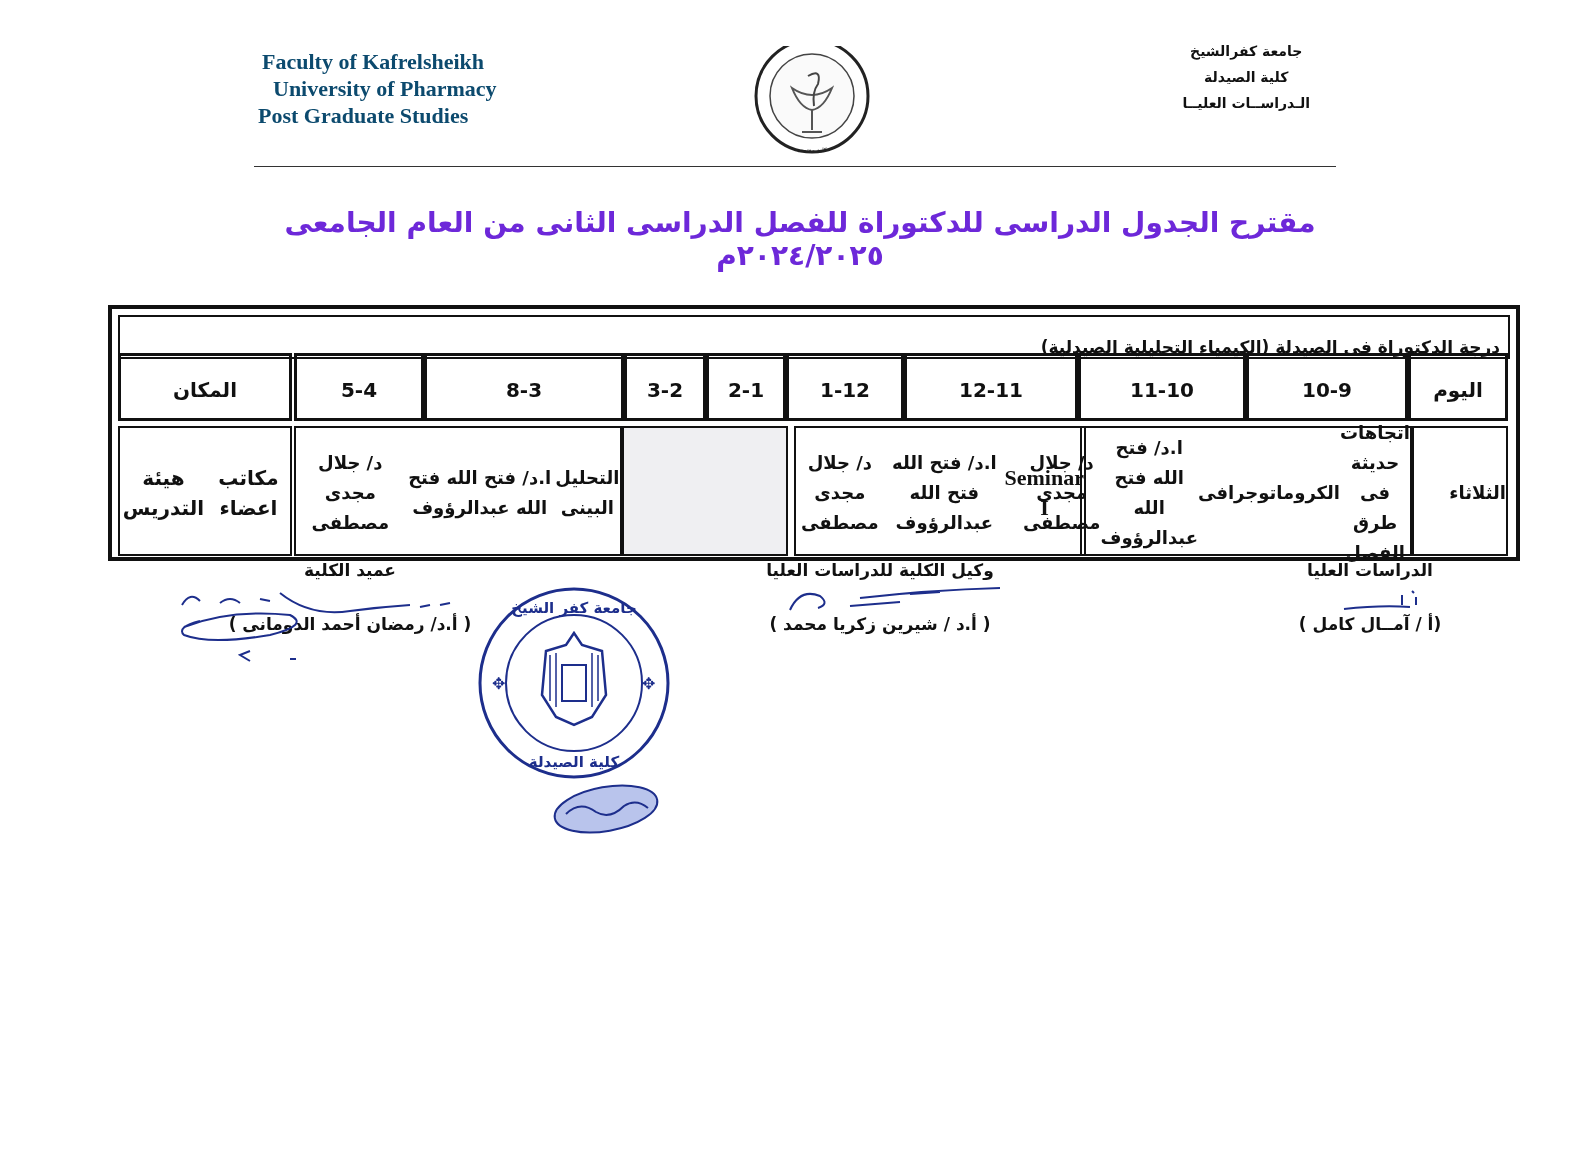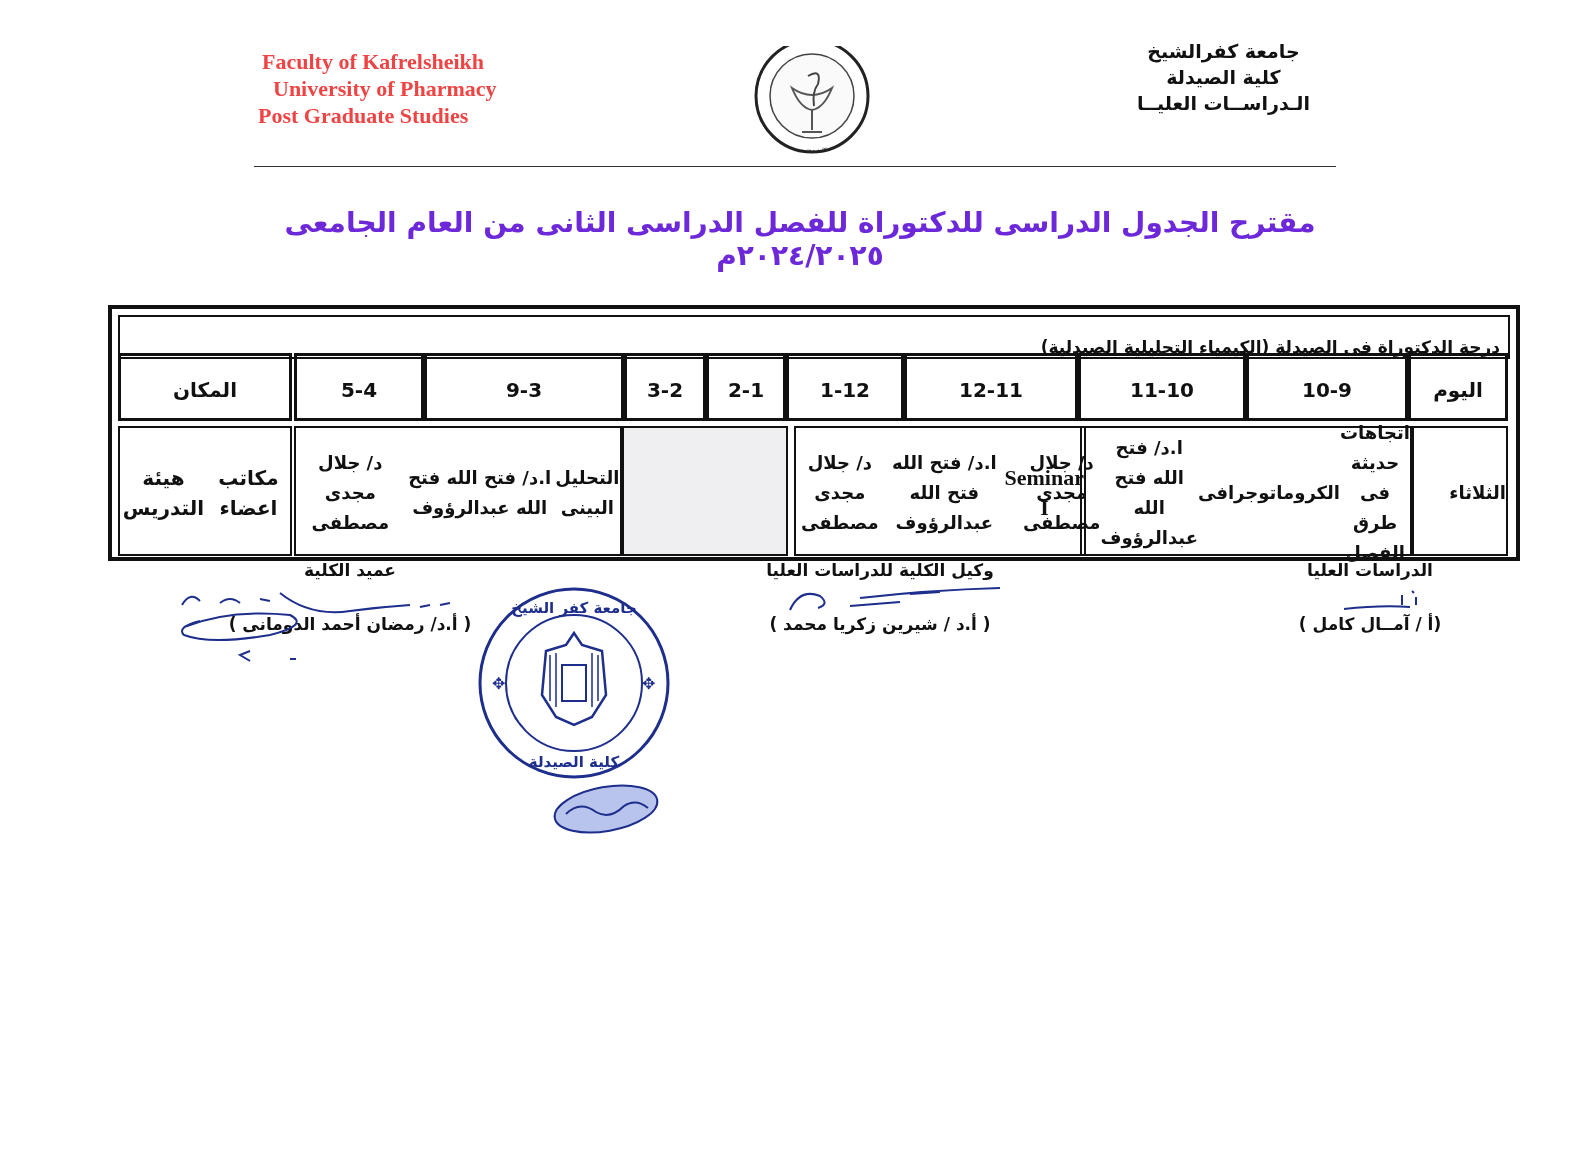--- a/index.html
+++ b/index.html
@@ -1,23 +1,23 @@
 <!DOCTYPE html>
 <html><head>
 <meta charset="utf-8">
 <style>
   html, body { margin: 0; padding: 0; background: #ffffff; }
   body { width: 1586px; height: 1158px; position: relative; overflow: hidden; font-family: "DejaVu Sans", sans-serif; color: #111; }
   .abs { position: absolute; }
 
   
-  .en-head { left: 258px; top: 48px; font-family: "Liberation Serif", serif; font-weight: bold; font-size: 22px; line-height: 27px; color: #ef4444; }
+  .en-head { left: 258px; top: 48px; font-family: "Liberation Serif", serif; font-weight: bold; font-size: 22px; line-height: 27px; color: #0c4a6e; }
   .en-head div:nth-child(1) { padding-left: 4px; }
   .en-head div:nth-child(2) { padding-left: 5px; margin-left: 10px; }
-  .ar-head { right: 276px; top: 38px; direction: rtl; text-align: center; font-family: "DejaVu Sans", sans-serif; font-weight: bold; font-size: 19px; line-height: 26px; color: #111; }
+  .ar-head { right: 276px; top: 38px; direction: rtl; text-align: center; font-family: "DejaVu Sans", sans-serif; font-weight: bold; font-size: 14px; line-height: 26px; color: #111; }
   .ar-head div:nth-child(3) { letter-spacing: 2px; }
   .logo { left: 752px; top: 46px; width: 120px; height: 110px; }
   .hr { left: 254px; top: 166px; width: 1082px; height: 1px; background: #333; }
 
   .title { left: 250px; top: 206px; width: 1100px; direction: rtl; text-align: center; font-weight: bold; font-size: 28px; color: #6d28d9; }
 
   
   .tbl-wrap { left: 108px; top: 305px; width: 1412px; height: 256px; border: 4px solid #111; box-sizing: border-box; }
   .degree-row { position: absolute; left: 6px; right: 6px; top: 6px; height: 36px; border: 2px solid #111; box-sizing: border-box; direction: rtl; font-weight: bold; font-size: 17px; padding: 20px 8px; }
   .cell { position: absolute; border: 2px solid #111; box-sizing: border-box; display: flex; align-items: center; justify-content: center; font-weight: bold; }
@@ -64,21 +64,21 @@
 <div class="abs tbl-wrap">
   <div class="degree-row">درجة الدكتوراة  فى الصيدلة  (الكيمياء التحليلية الصيدلية)</div>
 
   <div class="cell hdr thick" style="left:1296px; width:100px;">اليوم</div>
   <div class="cell hdr thick" style="left:1134px; width:162px;">10-9</div>
   <div class="cell hdr thick" style="left:966px; width:168px;">11-10</div>
   <div class="cell hdr thick" style="left:792px; width:174px;">12-11</div>
   <div class="cell hdr thick" style="left:674px; width:118px;">1-12</div>
   <div class="cell hdr thick" style="left:594px; width:80px;">2-1</div>
   <div class="cell hdr thick" style="left:512px; width:82px;">3-2</div>
-  <div class="cell hdr thick" style="left:312px; width:200px;">9-3</div>
+  <div class="cell hdr thick" style="left:312px; width:200px;">8-3</div>
   <div class="cell hdr thick" style="left:182px; width:130px;">5-4</div>
   <div class="cell hdr thick" style="left:6px; width:174px;">المكان</div>
 
   <div class="cell body-cell" style="left:1300px; width:96px;">الثلاثاء</div>
 
   <div class="cell body-cell" style="left:968px; width:332px;">
     <div>اتجاهات حديثة فى طرق الفصل</div>
     <div>الكروماتوجرافى</div>
     <div>ا.د/ فتح الله فتح الله عبدالرؤوف</div>
     <div>د/ جلال مجدى مصطفى</div>

